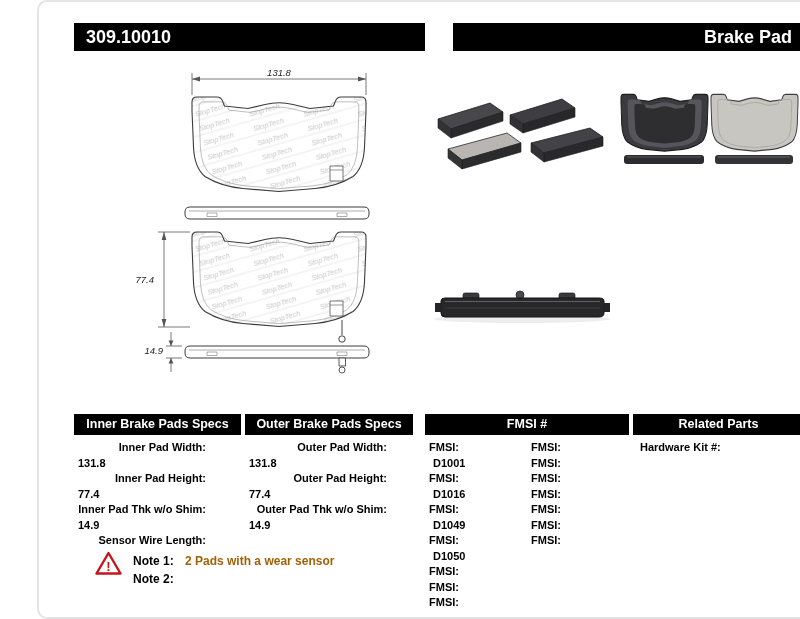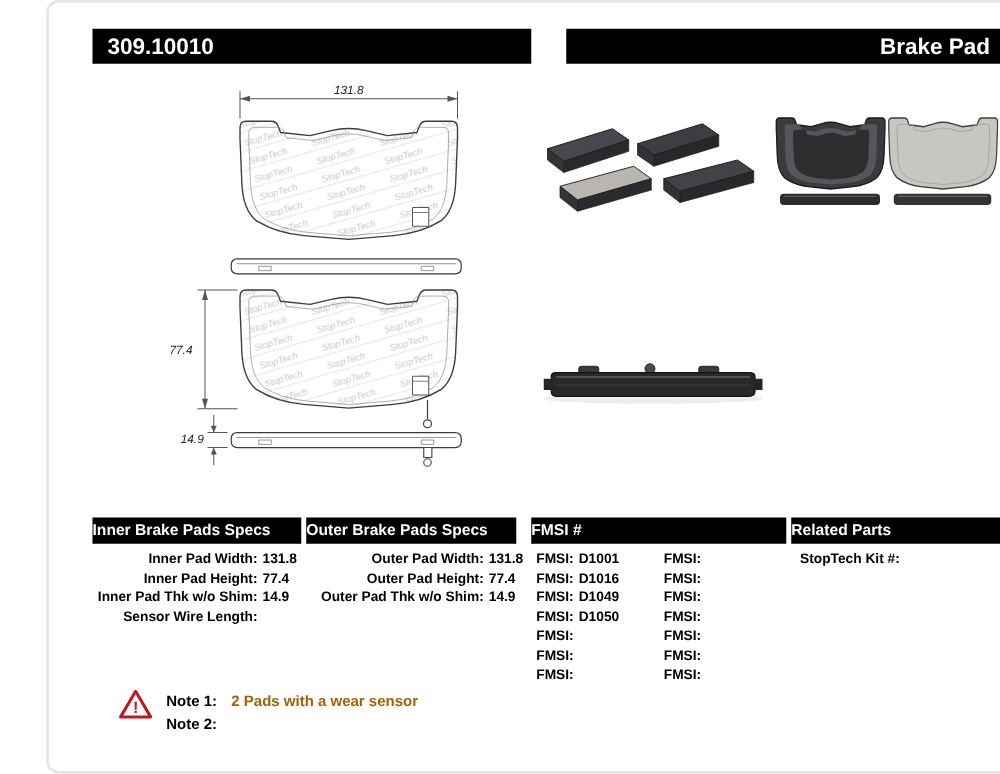--- a/index.html
+++ b/index.html
@@ -16,24 +16,24 @@
   .header-left  { left:35px;  width:351px; padding-left:12px; }
   .header-right { left:414px; width:351px; text-align:right; padding-right:12px; }
 
   .gfx { position:absolute; left:0; top:50px; width:800px; height:360px; }
   .dim  { stroke:#555; stroke-width:0.8; }
   .dimfill { fill:#555; }
   .dimtext { font-size:9.5px; font-style:italic; fill:#222; }
 
   .col-header {
     position:absolute; top:412px; height:21px; background:#000; color:#fff;
-    font-weight:bold; font-size:12.5px; text-align:left; line-height:21px;
+    font-weight:bold; font-size:12.5px; text-align:center; line-height:21px;
   }
   .spec-col { position:absolute; top:438px; }
-  .spec-row { display:flex; line-height:15.5px; font-size:11px; white-space:nowrap; }
+  .spec-row { display:flex; line-height:15.5px; font-size:11px; white-space:nowrap;flex-direction:column; }
   .lbl  { font-weight:bold; text-align:right; }
   .flbl { font-weight:bold; }
   .val  { margin-left:4px; font-weight:bold; }
   .inner-col { left:35px;  width:168px; }
   .inner-col .lbl { width:132px; }
   .outer-col { left:206px; width:176px; }
   .outer-col .lbl { width:142px; }
   .fmsi-a { left:390px; }
   .fmsi-b { left:492px; }
   .related-col { left:601px; }
@@ -280,21 +280,21 @@
         <span class="val"></span>
       </div>
     <div class="spec-row">
         <span class="flbl">FMSI:</span>
         <span class="val"></span>
       </div>
   </div>
 
   <div class="spec-col related-col">
     <div class="spec-row">
-        <span class="flbl">StopTech Kit #:</span>
+        <span class="flbl">Hardware Kit #:</span>
         <span class="val"></span>
       </div>
   </div>
 
   <div style="position:absolute;left:56px;top:549px;">
     <svg width="27" height="25" viewBox="0 0 27 25">
       <path d="M13.5,2 L25.5,22.5 L1.5,22.5 Z" fill="#fff" stroke="#c4161c" stroke-width="2.4" stroke-linejoin="round"></path>
       <text x="13.5" y="19.5" text-anchor="middle" font-size="13" font-weight="bold" fill="#c4161c">!</text>
     </svg>
   </div>

